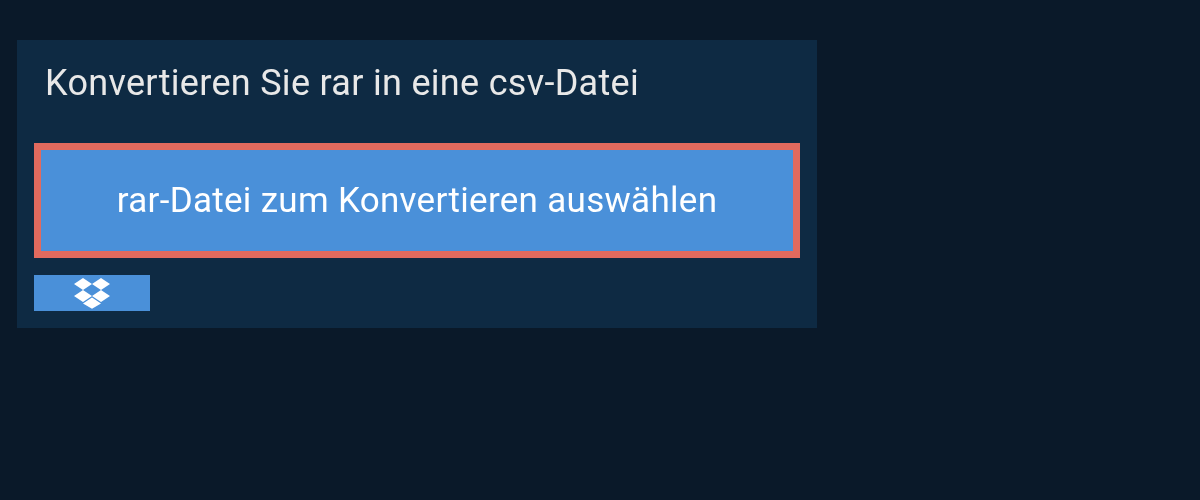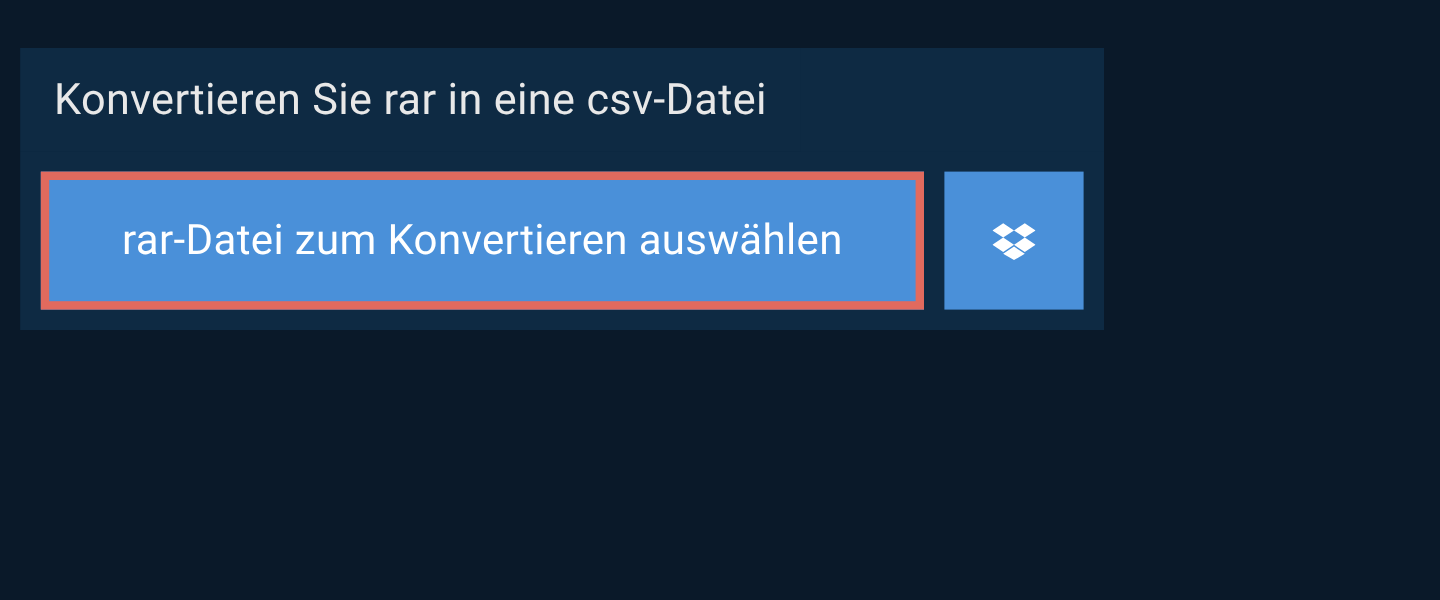--- a/index.html
+++ b/index.html
@@ -12,39 +12,40 @@
       height: 500px;
       background: #0a1929;
       font-family: -apple-system, BlinkMacSystemFont, "Segoe UI", Roboto, Helvetica, Arial, sans-serif;
       color: #ffffff;
       overflow: hidden;
     }
     .panel {
       position: absolute;
       left: 17px;
       top: 40px;
-      width: 903px;
+      width: 800px;
       background: #0e2a43;
     }
     .title-bar {
       padding: 22px 28px 22px 28px;
       display: inline-block;
       background: #0e2a43;
     }
     .title-text {
       font-size: 36px;
       font-weight: 400;
       color: #e8e8e8;
       letter-spacing: 0.3px;
     }
     .button-row {
       padding: 17px;
       display: flex;
       gap: 17px;
       background: #0e2a43;
+      flex-direction: column;
     }
     .select-button {
       flex: 1;
       background: #4a90d9;
       border: 7px solid #e16a5e;
       padding: 30px 20px;
       display: flex;
       align-items: center;
       justify-content: center;
       cursor: pointer;

